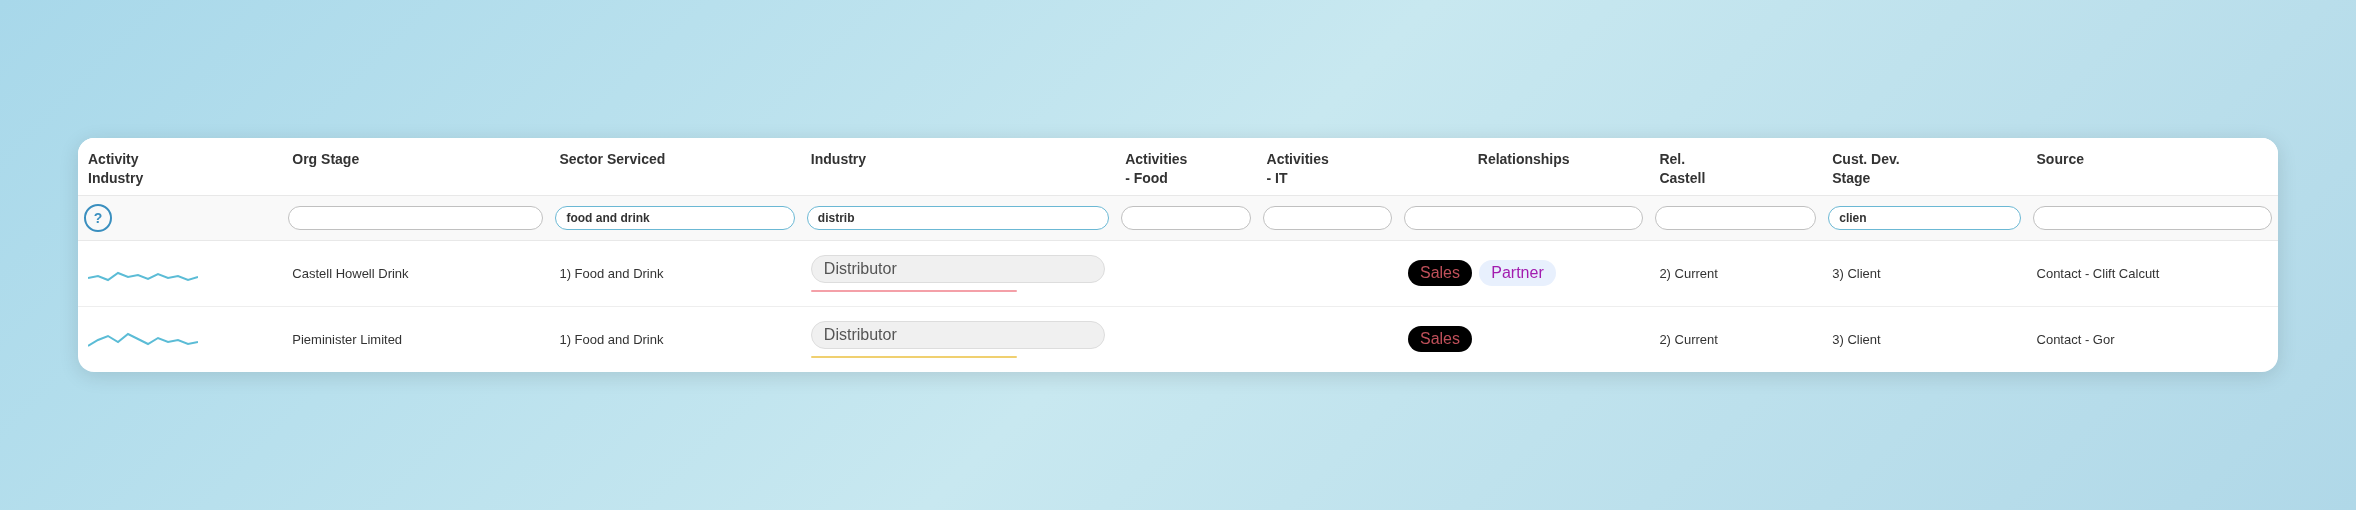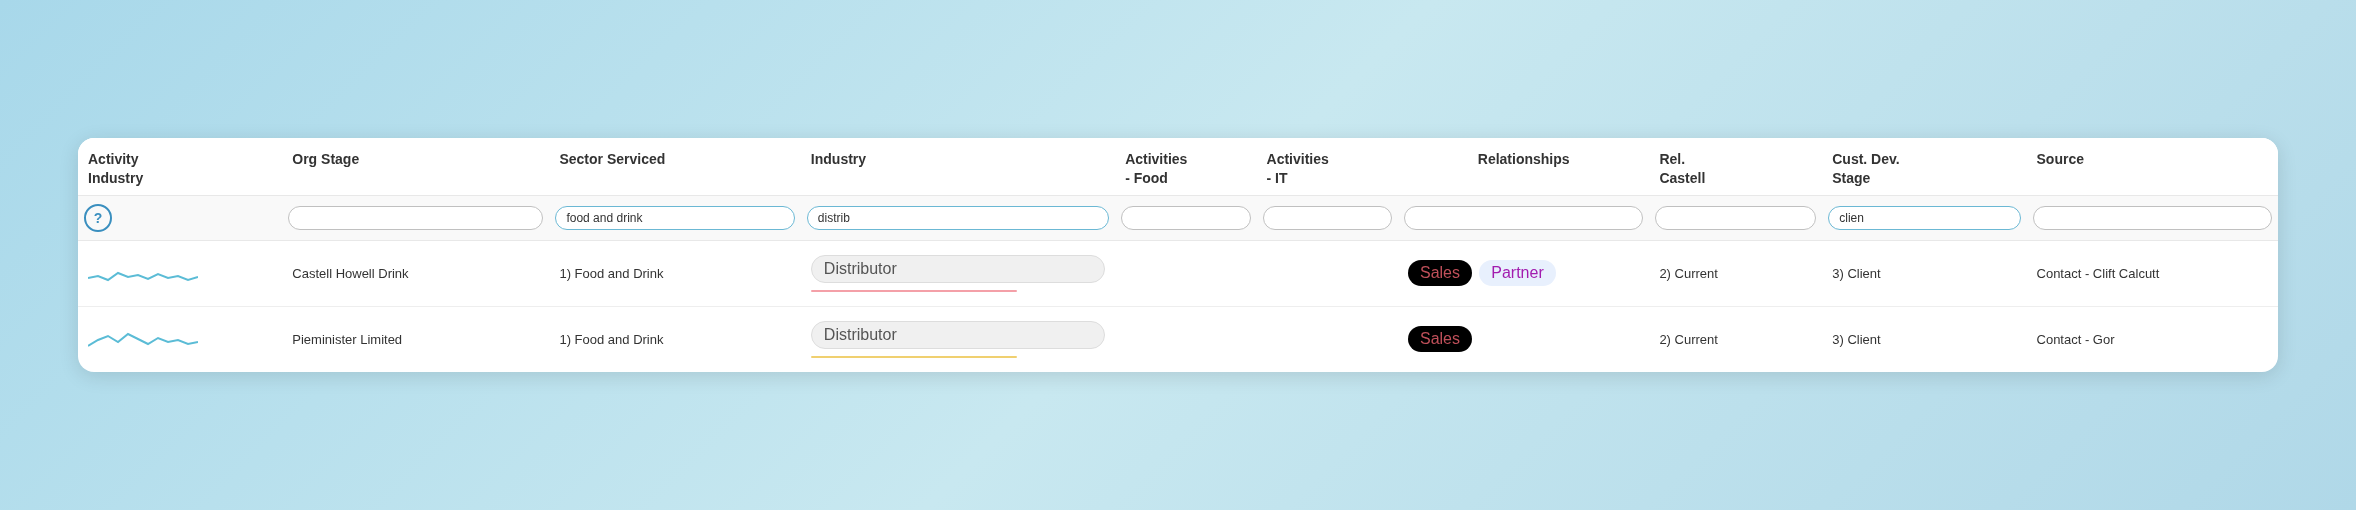--- a/index.html
+++ b/index.html
@@ -46,20 +46,21 @@
     }
     .filter-input {
       border: 1.5px solid #c0c0c0;
       border-radius: 20px;
       padding: 4px 10px;
       font-size: 12px;
       width: 100%;
       outline: none;
       background: white;
       color: #333;
+      font-weight: bold;
     }
     .filter-input.active-filter {
       border-color: #6bb8d4;
     }
     .data-row {
       border-bottom: 1px solid #eee;
     }
     .data-row td {
       padding: 14px 10px;
       vertical-align: middle;

